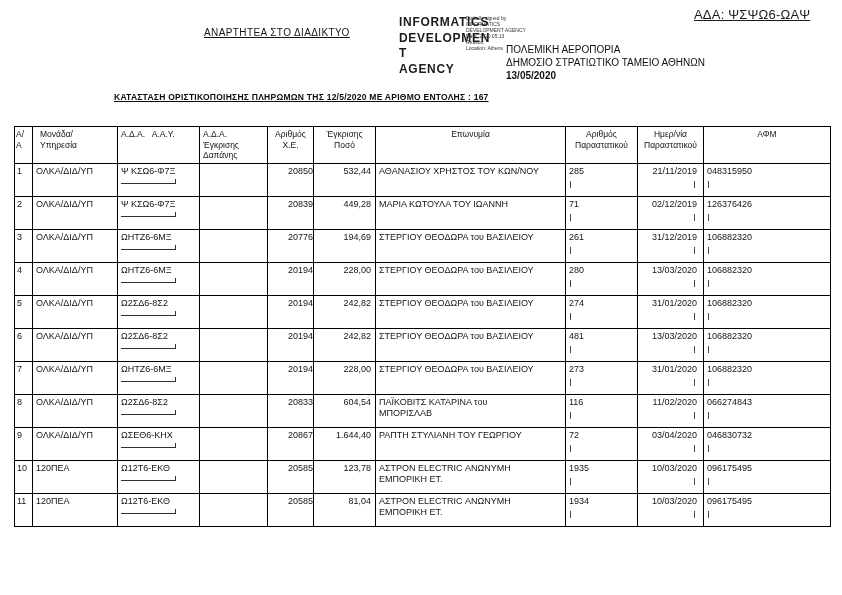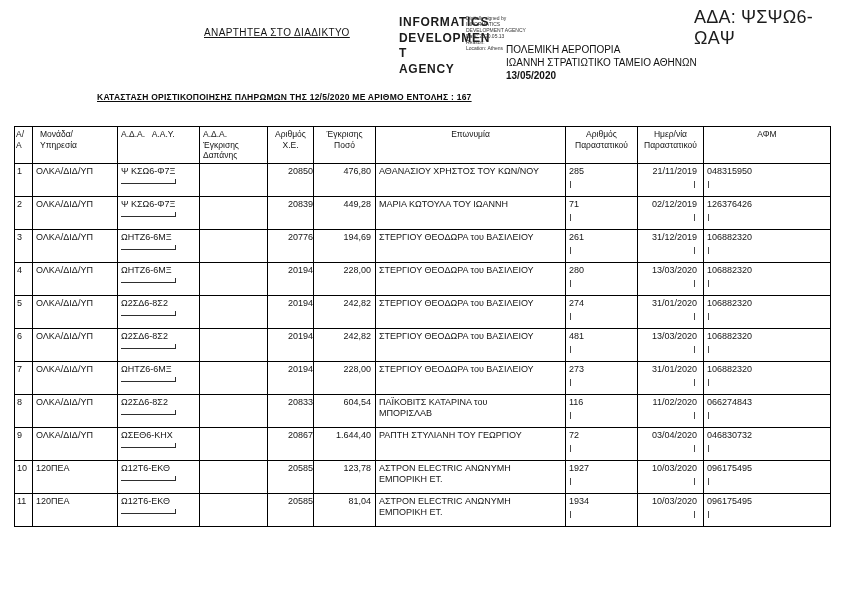--- a/index.html
+++ b/index.html
@@ -7,37 +7,37 @@
   body {
     background:#ffffff;
     color:#151515;
     font-family:"Liberation Sans","DejaVu Sans",sans-serif;
     position:relative;
     overflow:hidden;
   }
   .page { position:relative; width:842px; height:595px; background:#fff; }
   .abs { position:absolute; }
 
-  .ada-top { left:694px; top:7px; font-size:18px; letter-spacing:.2px; color:#1c1c1c; }
+  .ada-top { left:694px; top:7px; font-size:13px; letter-spacing:.2px; color:#1c1c1c;text-decoration:underline; }
   .posted  { left:204px; top:27px; font-size:10px; text-decoration:underline; letter-spacing:.4px; }
 
   .sig { left:399px; top:15px; display:flex; gap:5px; }
   .sig-agency {
     font-size:12px; font-weight:bold; letter-spacing:.7px;
     line-height:1.3; white-space:pre-line; color:#1b1b1b; width:62px;
   }
   .sig-details {
     font-size:5px; line-height:1.2; white-space:pre-line; color:#333; width:62px;
   }
 
   .org { left:506px; top:44px; font-size:10px; line-height:1.25; color:#101010; }
   .org .date { font-weight:bold; margin-top:1px; }
 
   .doc-title {
-    left:97px; top:92px; font-size:8.5px; font-weight:bold;
+    left:114px; top:92px; font-size:8.5px; font-weight:bold;
     text-decoration:underline; letter-spacing:.25px; color:#0c0c0c;
   }
 
   table.payments {
     position:absolute; left:14px; top:126px; width:816px;
     border-collapse:collapse; table-layout:fixed;
   }
   .payments th, .payments td {
     border:1px solid #000;
     font-size:8.5px;
@@ -90,21 +90,21 @@
     <div class="sig-details">Digitally signed by
 INFORMATICS
 DEVELOPMENT AGENCY
 Date: 2020.05.13
 Reason:
 Location: Athens</div>
   </div>
 
   <div class="abs org">
     <div>ΠΟΛΕΜΙΚΗ ΑΕΡΟΠΟΡΙΑ</div>
-    <div>ΙΩΑΝΝΗ ΣΤΡΑΤΙΩΤΙΚΟ ΤΑΜΕΙΟ ΑΘΗΝΩΝ</div>
+    <div>ΔΗΜΟΣΙΟ ΣΤΡΑΤΙΩΤΙΚΟ ΤΑΜΕΙΟ ΑΘΗΝΩΝ</div>
     <div class="date">13/05/2020</div>
   </div>
 
   <div class="abs doc-title">ΚΑΤΑΣΤΑΣΗ ΟΡΙΣΤΙΚΟΠΟΙΗΣΗΣ ΠΛΗΡΩΜΩΝ ΤΗΣ 12/5/2020 ΜΕ ΑΡΙΘΜΟ ΕΝΤΟΛΗΣ : 167</div>
 
   <table class="payments">
     <colgroup>
       <col style="width:18px">
         <col style="width:85px">
         <col style="width:82px">
@@ -136,21 +136,21 @@
         <th class="c-afm">ΑΦΜ</th>
       </tr>
     </thead>
     <tbody>
         <tr>
           <td class="c-aa">1</td>
           <td class="c-unit">ΟΛΚΑ/ΔΙΔ/ΥΠ</td>
           <td class="c-ada_aay">Ψ ΚΣΩ6-Φ7Ξ</td>
           <td class="c-egkrisis"></td>
           <td class="c-xe">20850</td>
-          <td class="c-amount">476,80</td>
+          <td class="c-amount">532,44</td>
           <td class="c-name">ΑΘΑΝΑΣΙΟΥ ΧΡΗΣΤΟΣ ΤΟΥ ΚΩΝ/ΝΟΥ</td>
           <td class="c-doc_no">285</td>
           <td class="c-doc_date">21/11/2019</td>
           <td class="c-afm">048315950</td>
         </tr>
         <tr>
           <td class="c-aa">2</td>
           <td class="c-unit">ΟΛΚΑ/ΔΙΔ/ΥΠ</td>
           <td class="c-ada_aay">Ψ ΚΣΩ6-Φ7Ξ</td>
           <td class="c-egkrisis"></td>
@@ -248,21 +248,21 @@
         </tr>
         <tr>
           <td class="c-aa">10</td>
           <td class="c-unit">120ΠΕΑ</td>
           <td class="c-ada_aay">Ω12Τ6-ΕΚΘ</td>
           <td class="c-egkrisis"></td>
           <td class="c-xe">20585</td>
           <td class="c-amount">123,78</td>
           <td class="c-name">ΑΣΤΡΟΝ ELECTRIC ΑΝΩΝΥΜΗ
 ΕΜΠΟΡΙΚΗ ΕΤ.</td>
-          <td class="c-doc_no">1927</td>
+          <td class="c-doc_no">1935</td>
           <td class="c-doc_date">10/03/2020</td>
           <td class="c-afm">096175495</td>
         </tr>
         <tr>
           <td class="c-aa">11</td>
           <td class="c-unit">120ΠΕΑ</td>
           <td class="c-ada_aay">Ω12Τ6-ΕΚΘ</td>
           <td class="c-egkrisis"></td>
           <td class="c-xe">20585</td>
           <td class="c-amount">81,04</td>

